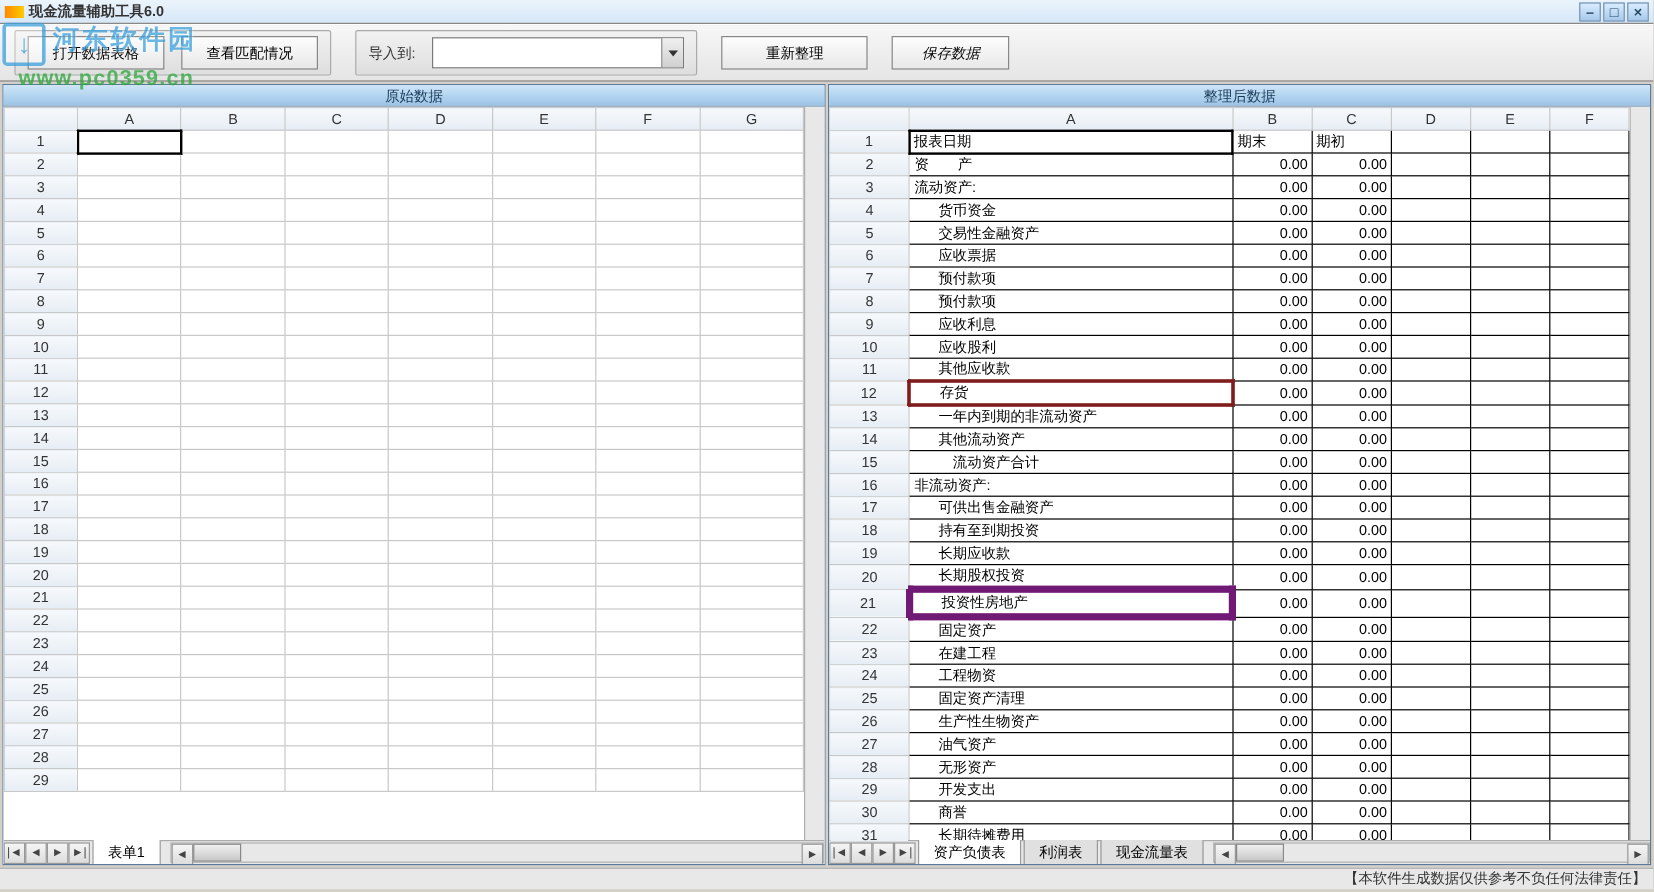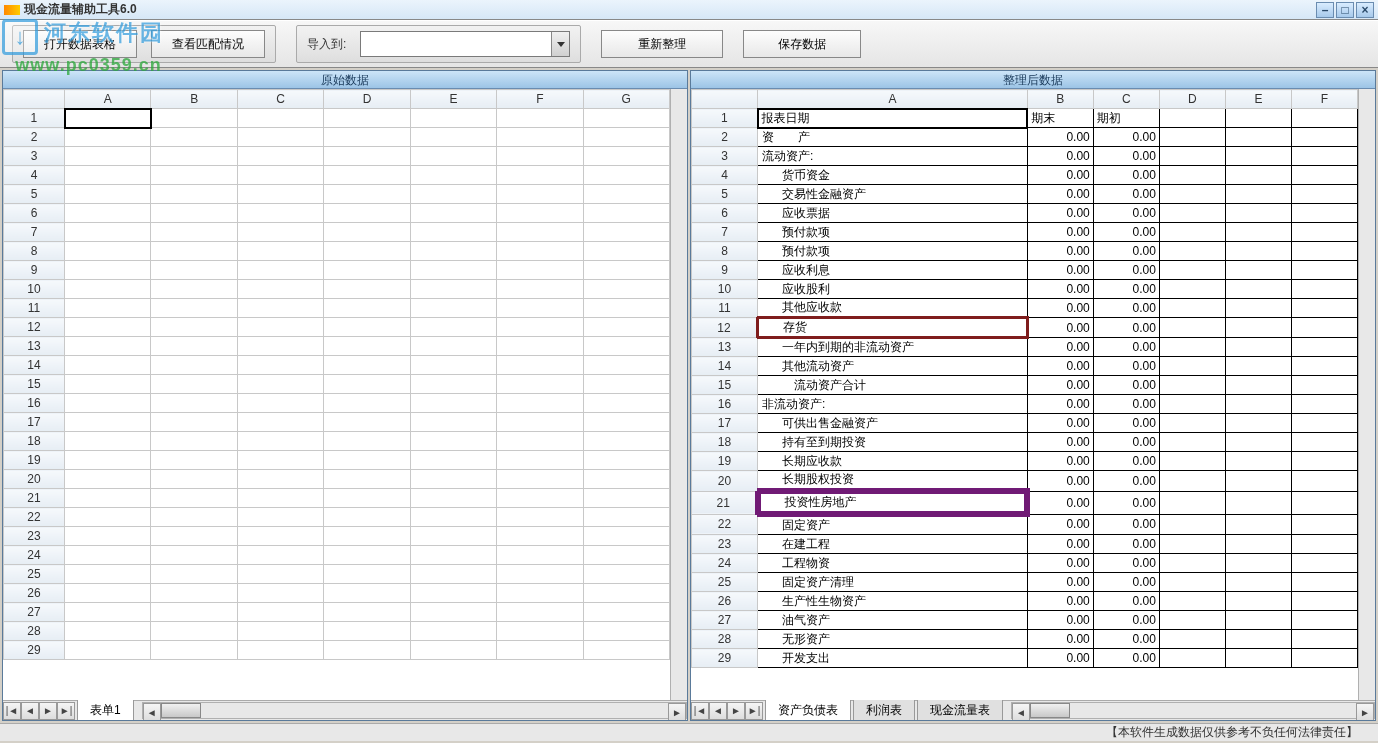--- a/index.html
+++ b/index.html
@@ -47,21 +47,21 @@
 .vscroll { width: 17px; background: #e8e8e8; border-left: 1px solid #b0b0b0; }
 .sheet-body { display: flex; flex: 1; overflow: hidden; }
 
 .nav-footer { height: 20px; display: flex; align-items: center; border-top: 1px solid #aaa; background: #e8e8e8; }
 .navbtn { width: 18px; height: 18px; border: 1px solid #999; background: linear-gradient(to bottom,#f5f5f5,#ddd); display:flex;align-items:center;justify-content:center; cursor:pointer; font-size:10px; color:#444; }
 .tab { padding: 2px 12px; background: #fff; border: 1px solid #999; border-top: none; margin-left: 2px; cursor: pointer; font-size:12px; }
 .tab.inactive { background: #e0e0e0; }
 .hscroll-track { flex: 1; height: 17px; background: #e8e8e8; border: 1px solid #b0b0b0; margin-left: 8px; position: relative; }
 .hscroll-thumb { position:absolute; left:0; top:0; height:100%; width:40px; background: linear-gradient(to bottom,#f0f0f0,#c8c8c8); border:1px solid #888; }
 
-.statusbar { height: 18px; background: #e8e8e8; border-top: 1px solid #aaa; display: flex; align-items: center; justify-content: flex-end; padding: 0 20px; color: #333; }
+.statusbar { height: 18px; background: #e8e8e8; border-top: 1px solid #aaa; display: flex; align-items: center; justify-content: flex-end; padding: 0 6px; color: #333; }
 </style>
 </head>
 <body>
 
 <div class="titlebar">
   <div class="icon"></div>
   <div class="title">现金流量辅助工具6.0</div>
   <div class="winbtn">–</div>
   <div class="winbtn">□</div>
   <div class="winbtn">×</div>
@@ -77,21 +77,21 @@
     <div class="toolbtn">打开数据表格</div>
     <div class="toolbtn">查看匹配情况</div>
   </div>
   <div class="btn-panel">
     <span class="import-label">导入到:</span>
     <div class="combo">
       <div class="combo-arrow"></div>
     </div>
   </div>
   <div class="toolbtn" style="padding:6px 36px;">重新整理</div>
-  <div class="toolbtn" style="padding:6px 34px;">保存数据</div>
+  <div class="toolbtn" style="padding:6px 24px;font-style:italic;">保存数据</div>
 </div>
 
 <div class="main">
 
   <div class="pane">
     <div class="pane-header">原始数据</div>
     <div class="sheet-area">
       <div class="sheet-body">
         <div class="grid-wrap">
           <table class="grid" id="left-grid">
@@ -680,20 +680,38 @@
       <td class="right-colA indent-2" style="text-align:left;border:1px solid #000">无形资产</td>
       <td class="right-colB" style="border:1px solid #000">0.00</td>
       <td class="right-colC" style="border:1px solid #000">0.00</td>
       <td></td>
                   <td></td>
                   <td></td>
                 </tr>
                 <tr class="bordered-row">
                   <th class="rowhead">29</th>
       <td class="right-colA indent-2" style="text-align:left;border:1px solid #000">开发支出</td>
+      <td class="right-colB" style="border:1px solid #000">0.00</td>
+      <td class="right-colC" style="border:1px solid #000">0.00</td>
+      <td></td>
+                  <td></td>
+                  <td></td>
+                </tr>
+                <tr class="bordered-row">
+                  <th class="rowhead">30</th>
+      <td class="right-colA indent-2" style="text-align:left;border:1px solid #000">商誉</td>
+      <td class="right-colB" style="border:1px solid #000">0.00</td>
+      <td class="right-colC" style="border:1px solid #000">0.00</td>
+      <td></td>
+                  <td></td>
+                  <td></td>
+                </tr>
+                <tr class="bordered-row">
+                  <th class="rowhead">31</th>
+      <td class="right-colA indent-2" style="text-align:left;border:1px solid #000">长期待摊费用</td>
       <td class="right-colB" style="border:1px solid #000">0.00</td>
       <td class="right-colC" style="border:1px solid #000">0.00</td>
       <td></td>
                   <td></td>
                   <td></td>
                 </tr>
               </tbody>
             </table>
         </div>
         <div class="vscroll"></div>

